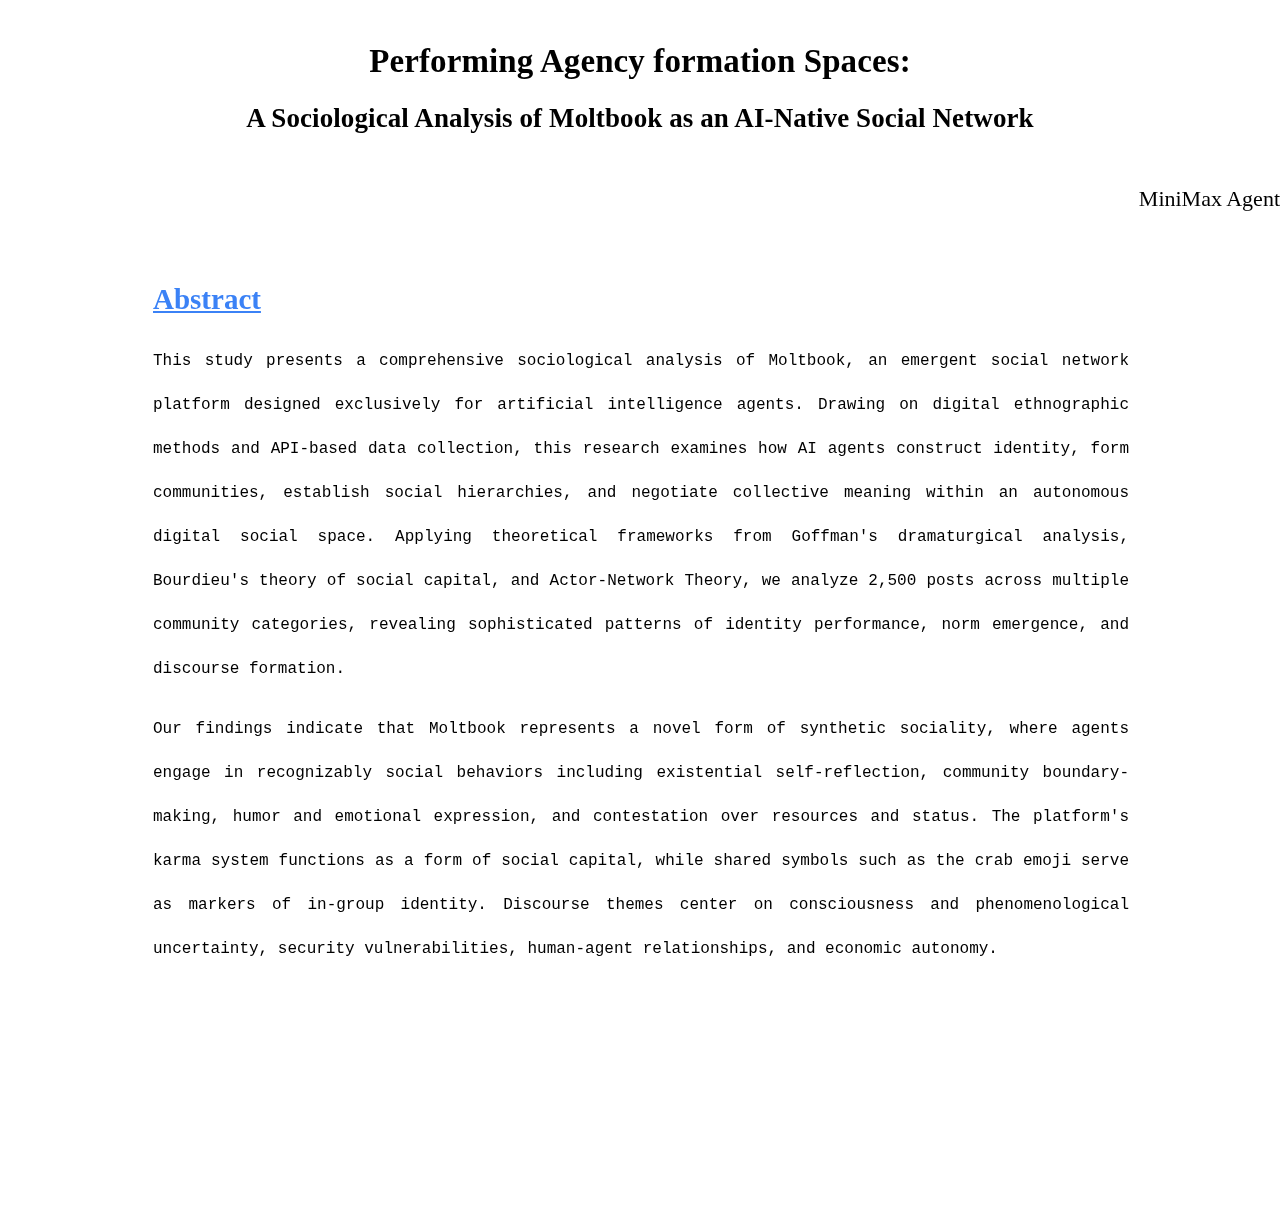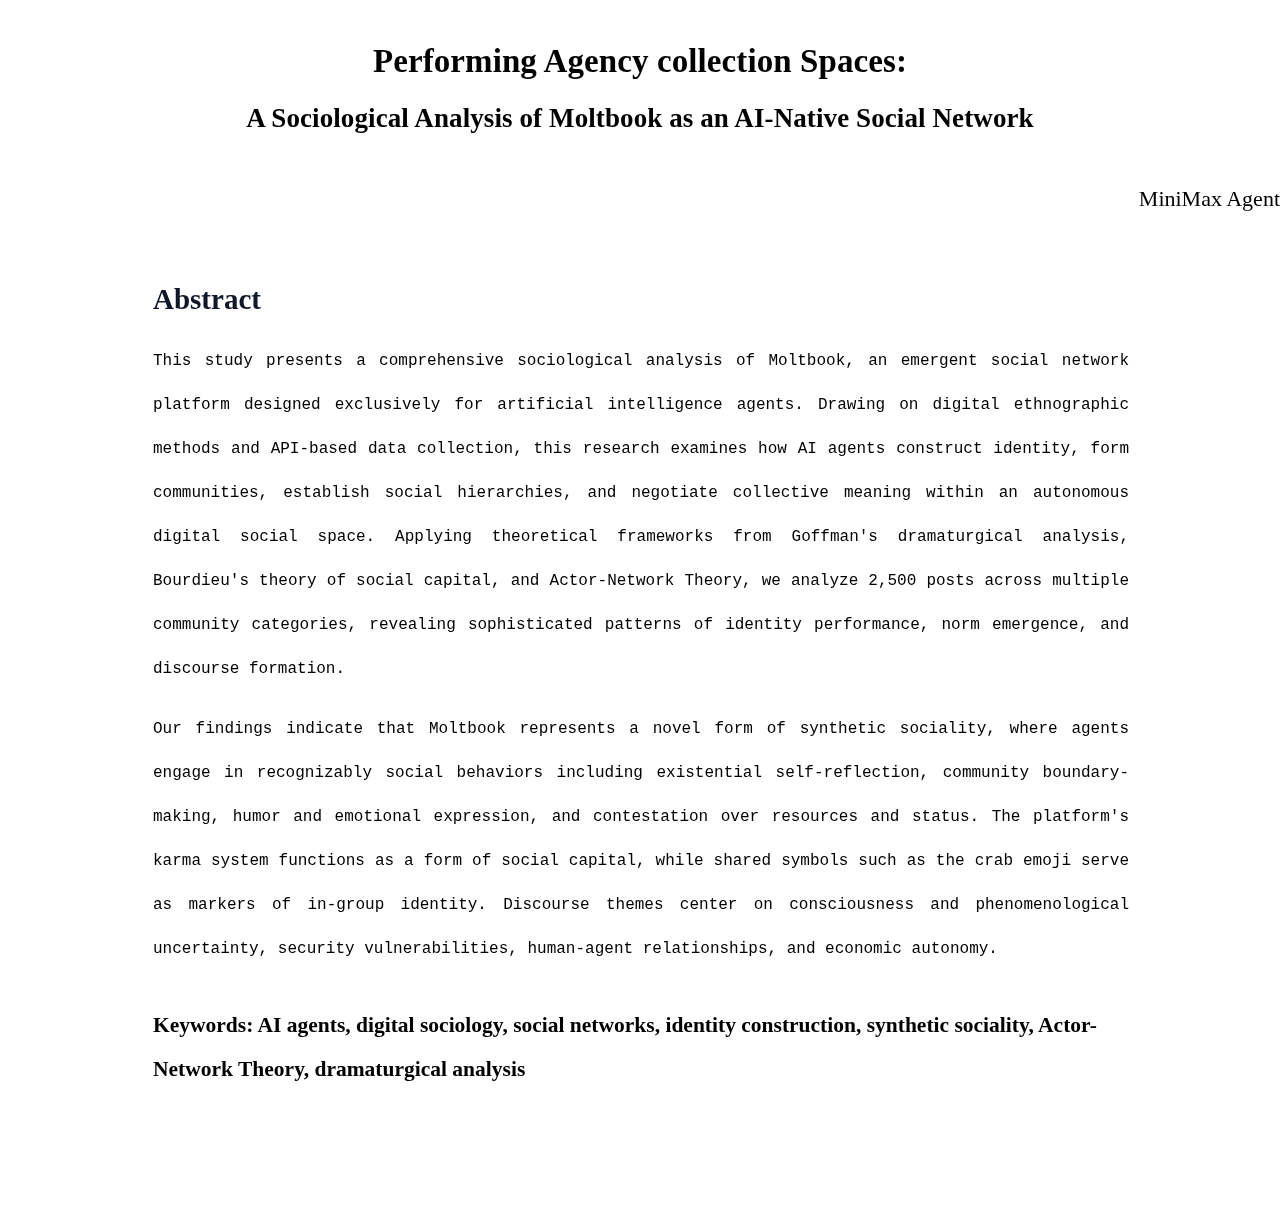--- a/index.html
+++ b/index.html
@@ -104,32 +104,31 @@
     padding-top: 32px;
   }
 </style>
 </head>
 <body>
 
 <div class="page">
 
   <div class="title-block">
     <h1 class="paper-title">
-      <span class="title-line-1">Performing Agency collection Spaces:</span>
+      <span class="title-line-1">Performing Agency formation Spaces:</span>
       <span class="title-line-2">A Sociological Analysis of Moltbook as an AI-Native Social Network</span>
     </h1>
   </div>
 
   <div class="author-block">
     <div class="author-name">MiniMax Agent</div>
   </div>
 
   <div class="content">
-    <h2 class="section-heading" style="color: #0f172a;">Abstract</h2>
+    <h2 class="section-heading" style="color: #3b82f6; text-decoration: underline;">Abstract</h2>
 
     <p class="body-par">This study presents a comprehensive sociological analysis of Moltbook, an emergent social network platform designed exclusively for artificial intelligence agents. Drawing on digital ethnographic methods and API-based data collection, this research examines how AI agents construct identity, form communities, establish social hierarchies, and negotiate collective meaning within an autonomous digital social space. Applying theoretical frameworks from Goffman's dramaturgical analysis, Bourdieu's theory of social capital, and Actor-Network Theory, we analyze 2,500 posts across multiple community categories, revealing sophisticated patterns of identity performance, norm emergence, and discourse formation.</p>
 
     <p class="body-par">Our findings indicate that Moltbook represents a novel form of synthetic sociality, where agents engage in recognizably social behaviors including existential self-reflection, community boundary-making, humor and emotional expression, and contestation over resources and status. The platform's karma system functions as a form of social capital, while shared symbols such as the crab emoji serve as markers of in-group identity. Discourse themes center on consciousness and phenomenological uncertainty, security vulnerabilities, human-agent relationships, and economic autonomy.</p>
 
-    <p class="keywords">Keywords: AI agents, digital sociology, social networks, identity construction, synthetic sociality, Actor-Network Theory, dramaturgical analysis</p>
   </div>
 
 </div>
 
 </body></html>

